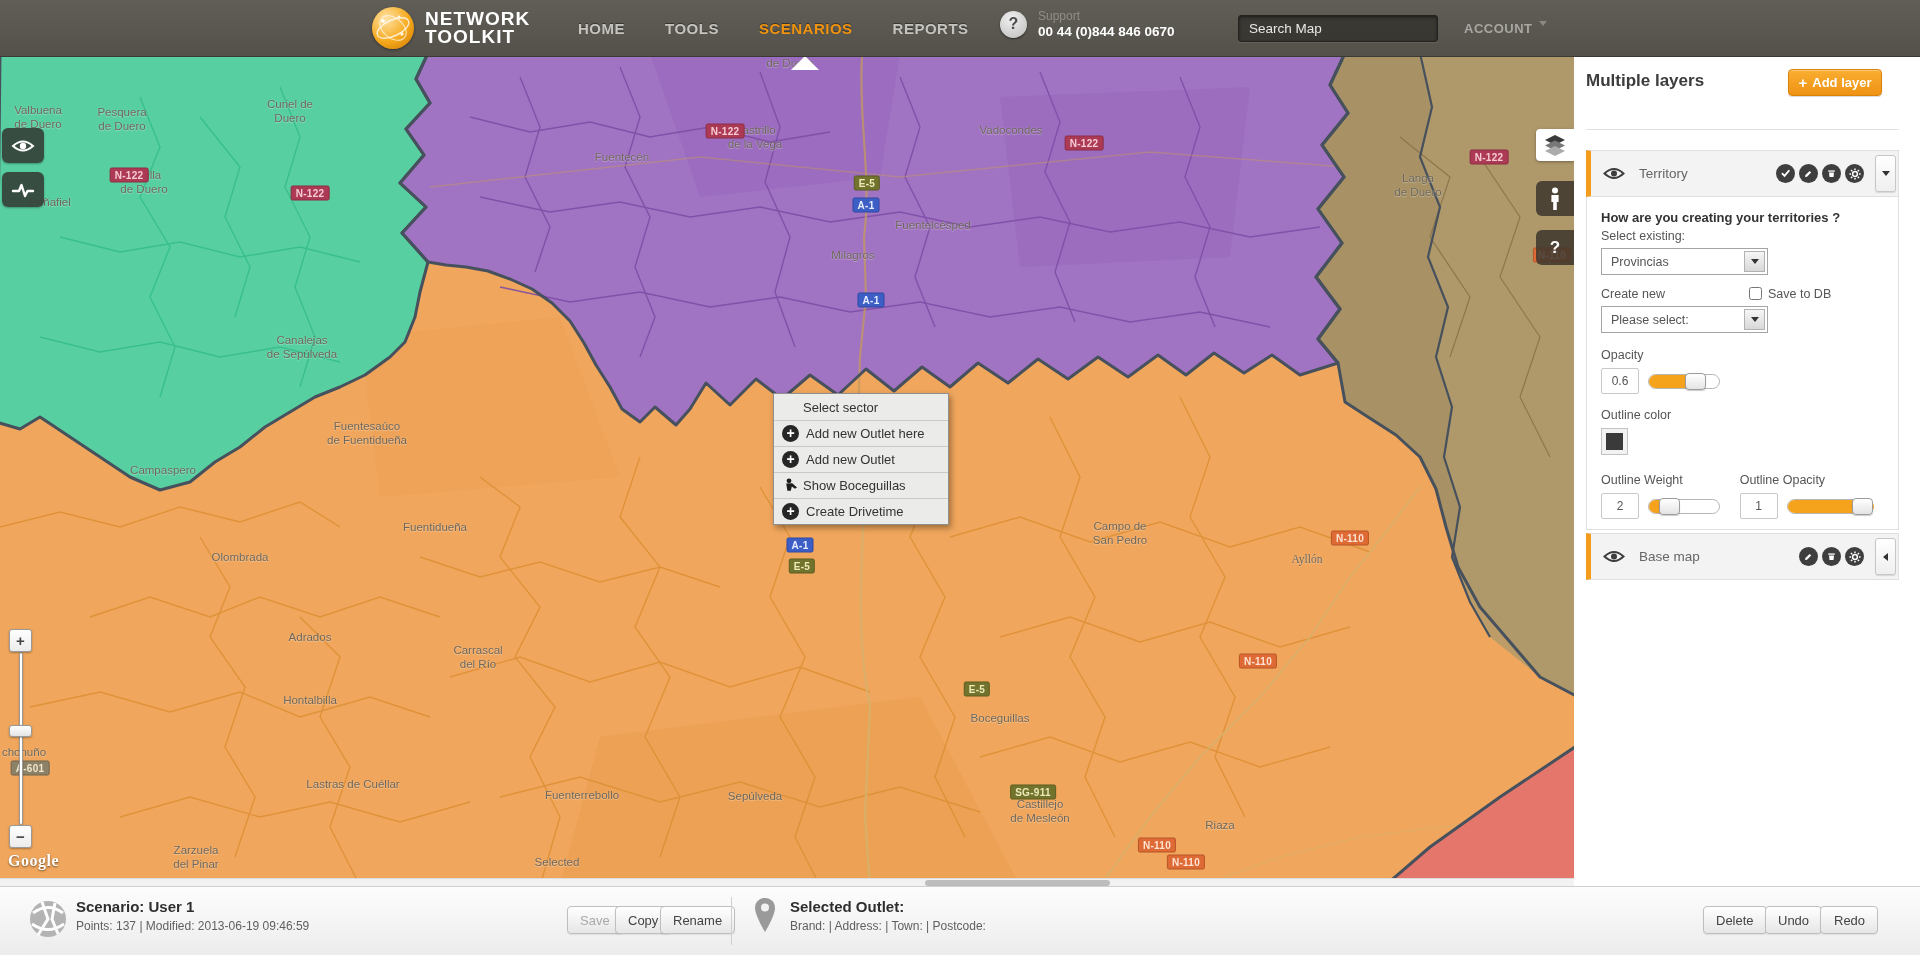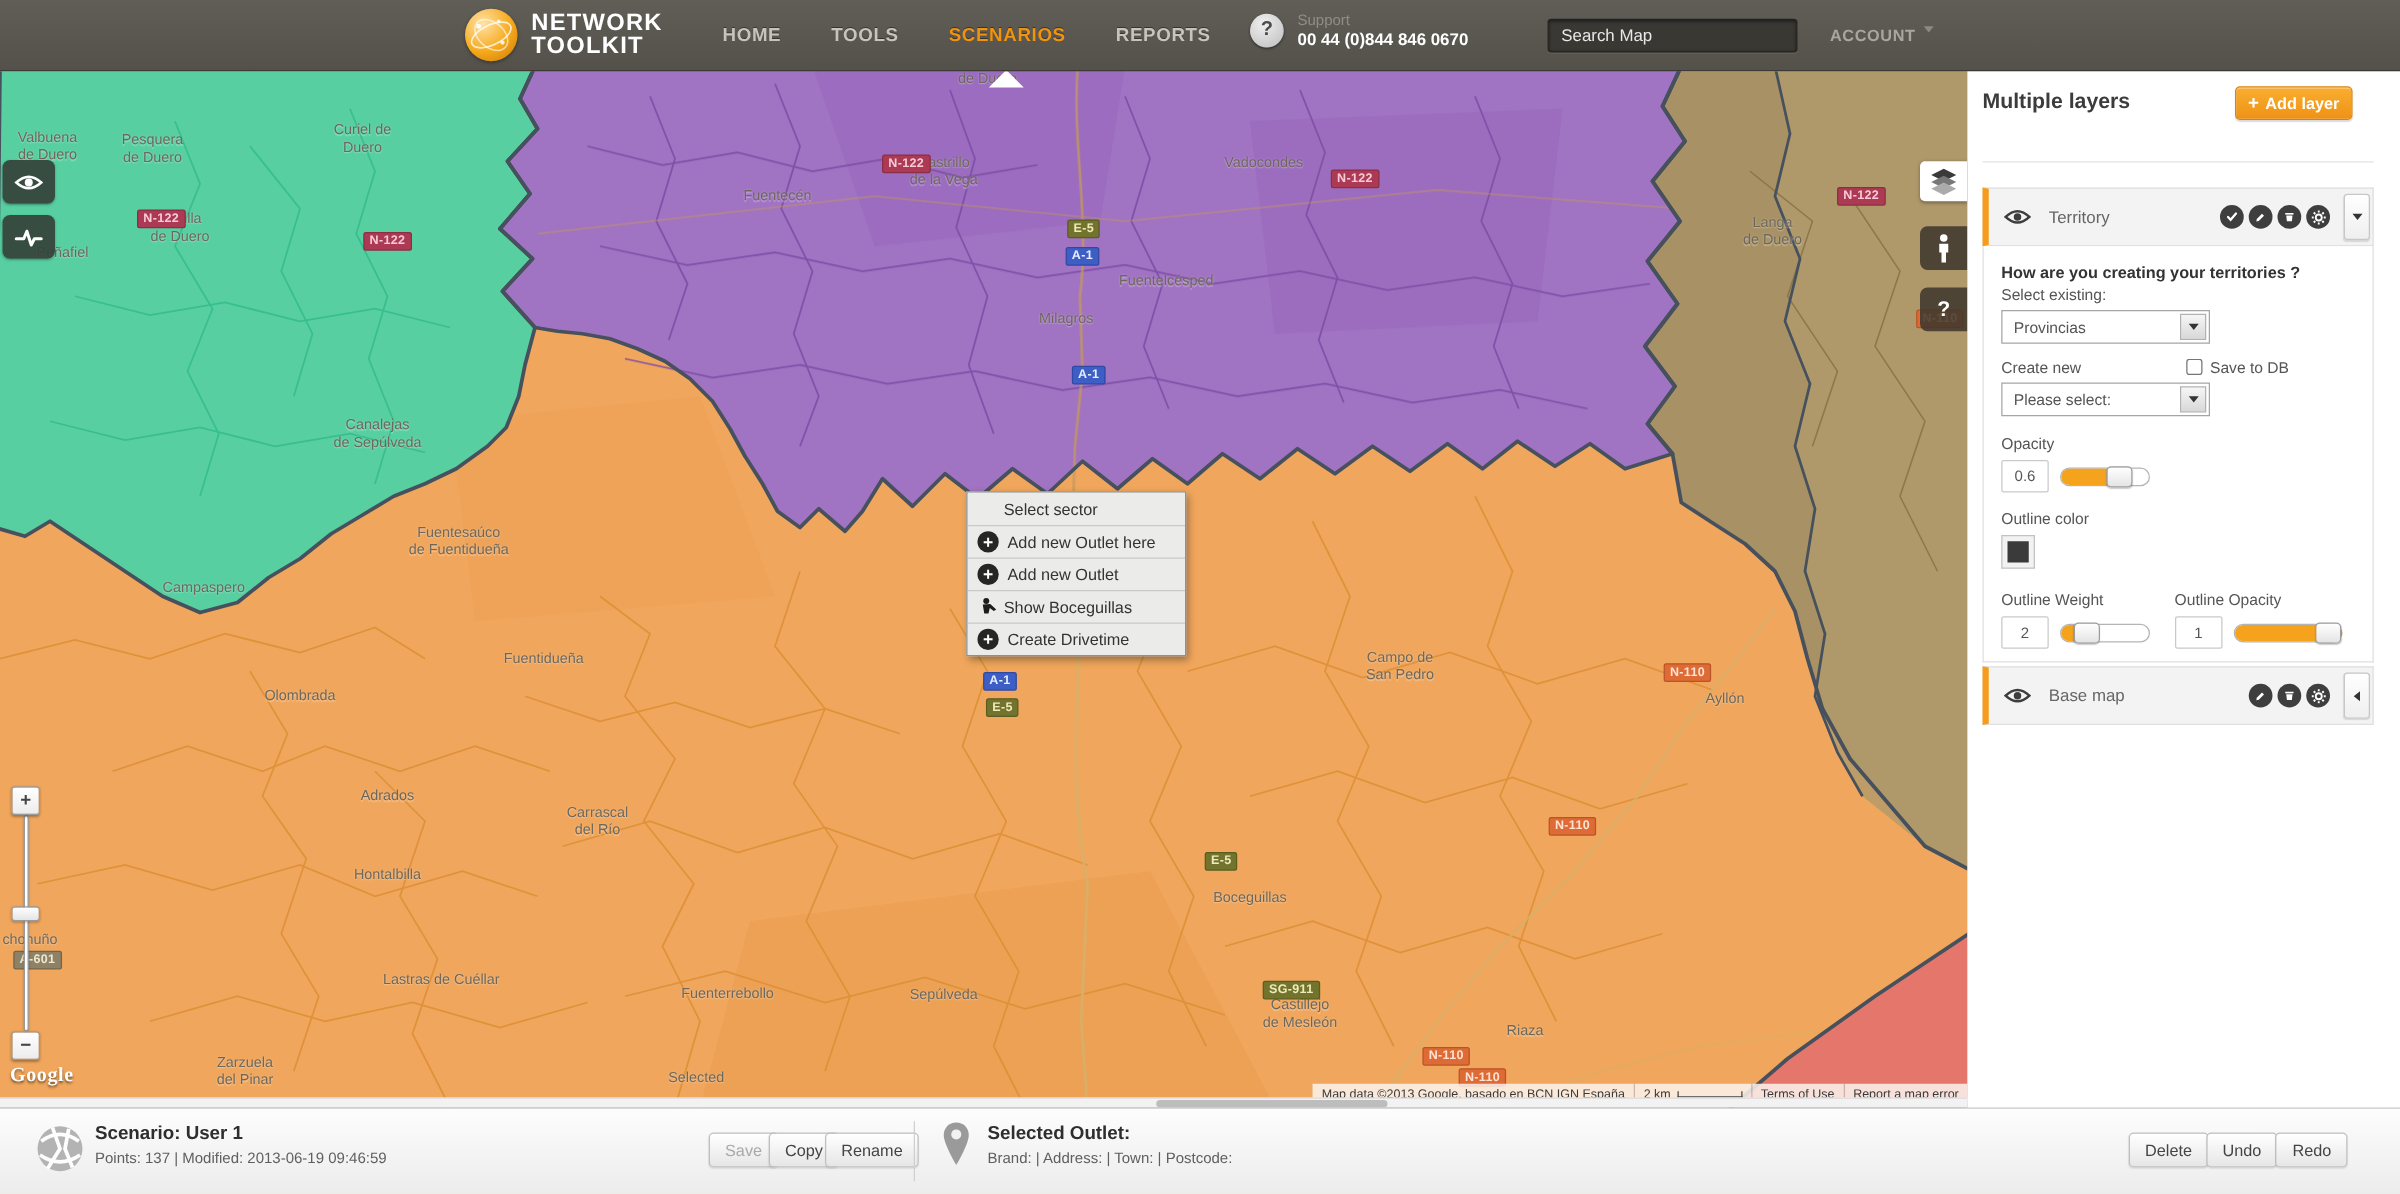--- a/index.html
+++ b/index.html
@@ -315,21 +315,21 @@
         <div class="town" style="left: 310px; top: 644px;"><span>Hontalbilla</span></div>
         <div class="town" style="left: 353px; top: 728px;"><span>Lastras de Cuéllar</span></div>
         <div class="town" style="left: 582px; top: 739px;"><span>Fuenterrebollo</span></div>
         <div class="town" style="left: 755px; top: 740px;"><span>Sepúlveda</span></div>
         <div class="town" style="left: 1000px; top: 662px;"><span>Boceguillas</span></div>
         <div class="town" style="left: 1040px; top: 755px;"><span>Castillejo</span><br><span>de Mesleón</span></div>
         <div class="town" style="left: 1220px; top: 769px;"><span>Riaza</span></div>
         <div class="town" style="left: 557px; top: 806px;"><span>Selected</span></div>
         <div class="town" style="left: 196px; top: 801px;"><span>Zarzuela</span><br><span>del Pinar</span></div>
         <div class="town" style="left: 1120px; top: 477px;"><span>Campo de</span><br><span>San Pedro</span></div>
-        <div class="town" style="left: 1380px; top: 503px;"><span>Ayllón</span></div>
+        <div class="town" style="left: 1307px; top: 503px; font-family: Liberation Serif, serif;"><span>Ayllón</span></div>
         <div class="town" style="left: 24px; top: 696px;"><span>chonuño</span></div>
       </div>
     <div id="badges">
         <div class="badge crimson" style="left: 129px; top: 118px;">N-122</div>
         <div class="badge crimson" style="left: 310px; top: 136px;">N-122</div>
         <div class="badge crimson" style="left: 725px; top: 74px;">N-122</div>
         <div class="badge crimson" style="left: 1084px; top: 86px;">N-122</div>
         <div class="badge crimson" style="left: 1489px; top: 100px;">N-122</div>
         <div class="badge red" style="left: 1552px; top: 198px;">N-110</div>
         <div class="badge olive" style="left: 867px; top: 126px;">E-5</div>
@@ -375,29 +375,20 @@
 
     <div class="zoomctl">
       <div class="zoom-track"></div>
       <div class="zoom-btn zoom-plus">+</div>
       <div class="zoom-handle"></div>
       <div class="zoom-btn zoom-minus">−</div>
     </div>
 
     <div class="google-logo">Google</div>
 
-    <div class="attribution">
-      <div class="attr-seg">Map data ©2013 Google, basado en BCN IGN España</div>
-      <div class="attr-seg">
-        <span>2 km</span>
-        <span class="scalebar"></span>
-      </div>
-      <div class="attr-seg attr-link">Terms of Use</div>
-      <div class="attr-seg attr-link">Report a map error</div>
-    </div>
 
     <div class="ctx-menu" id="menu-items">
         <div class="menu-item">
           <span class="mi"></span>
           <span class="mi-label">Select sector</span>
         </div>
         <div class="menu-item">
           <span class="mi-plus">+</span>
           <span class="mi-label">Add new Outlet here</span>
         </div>

